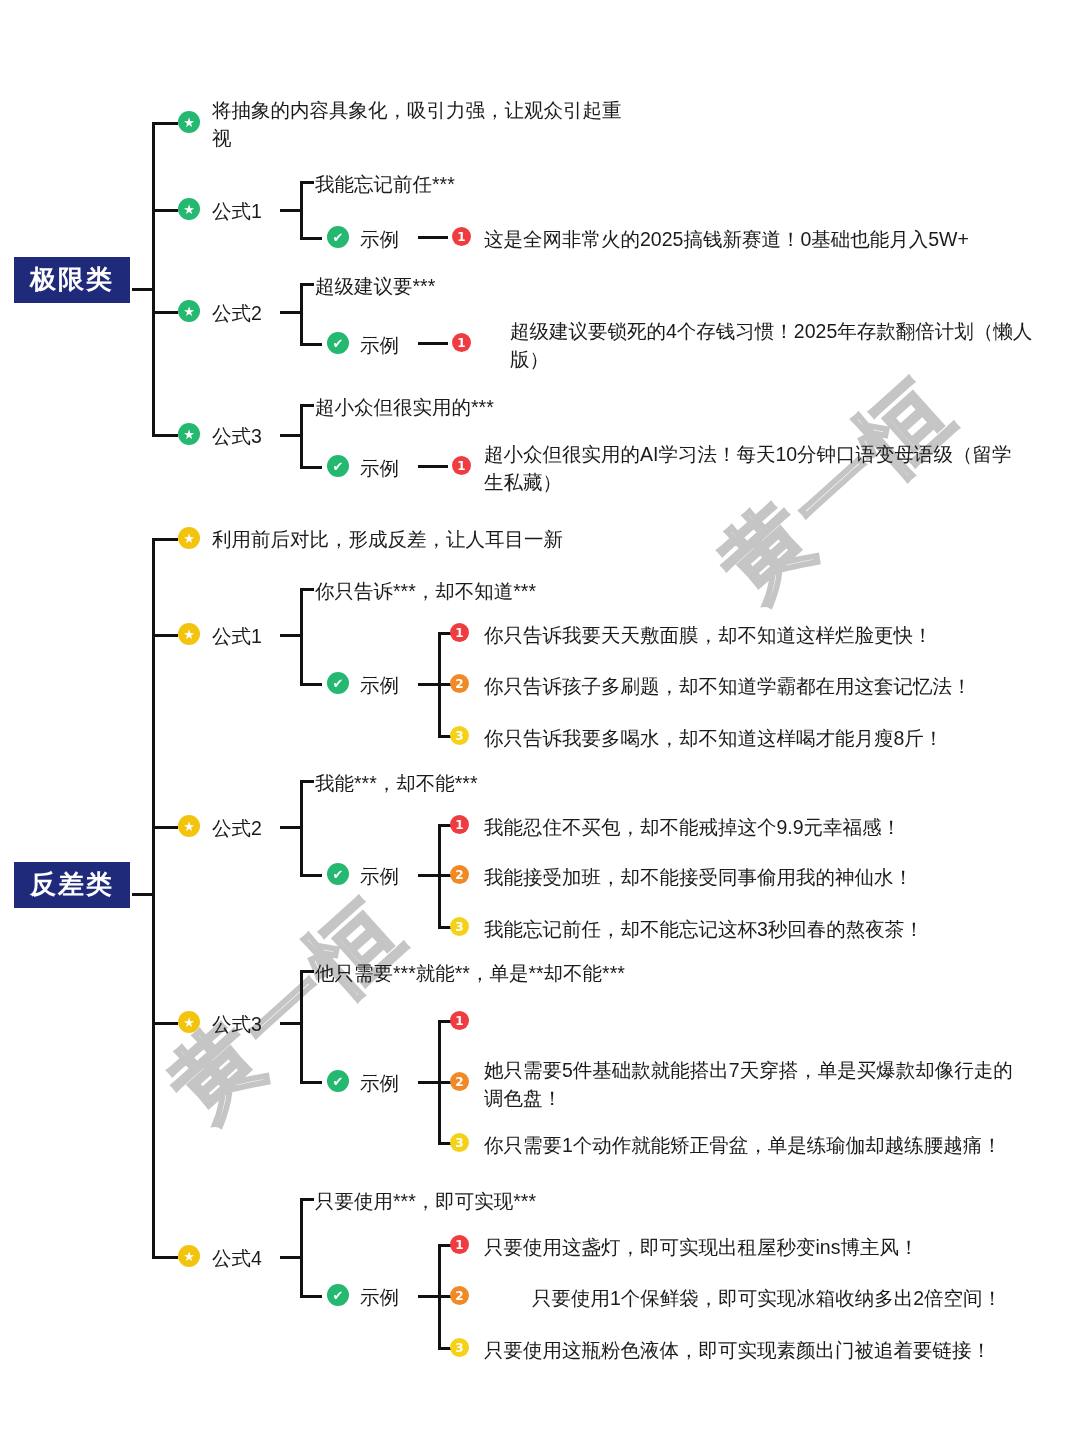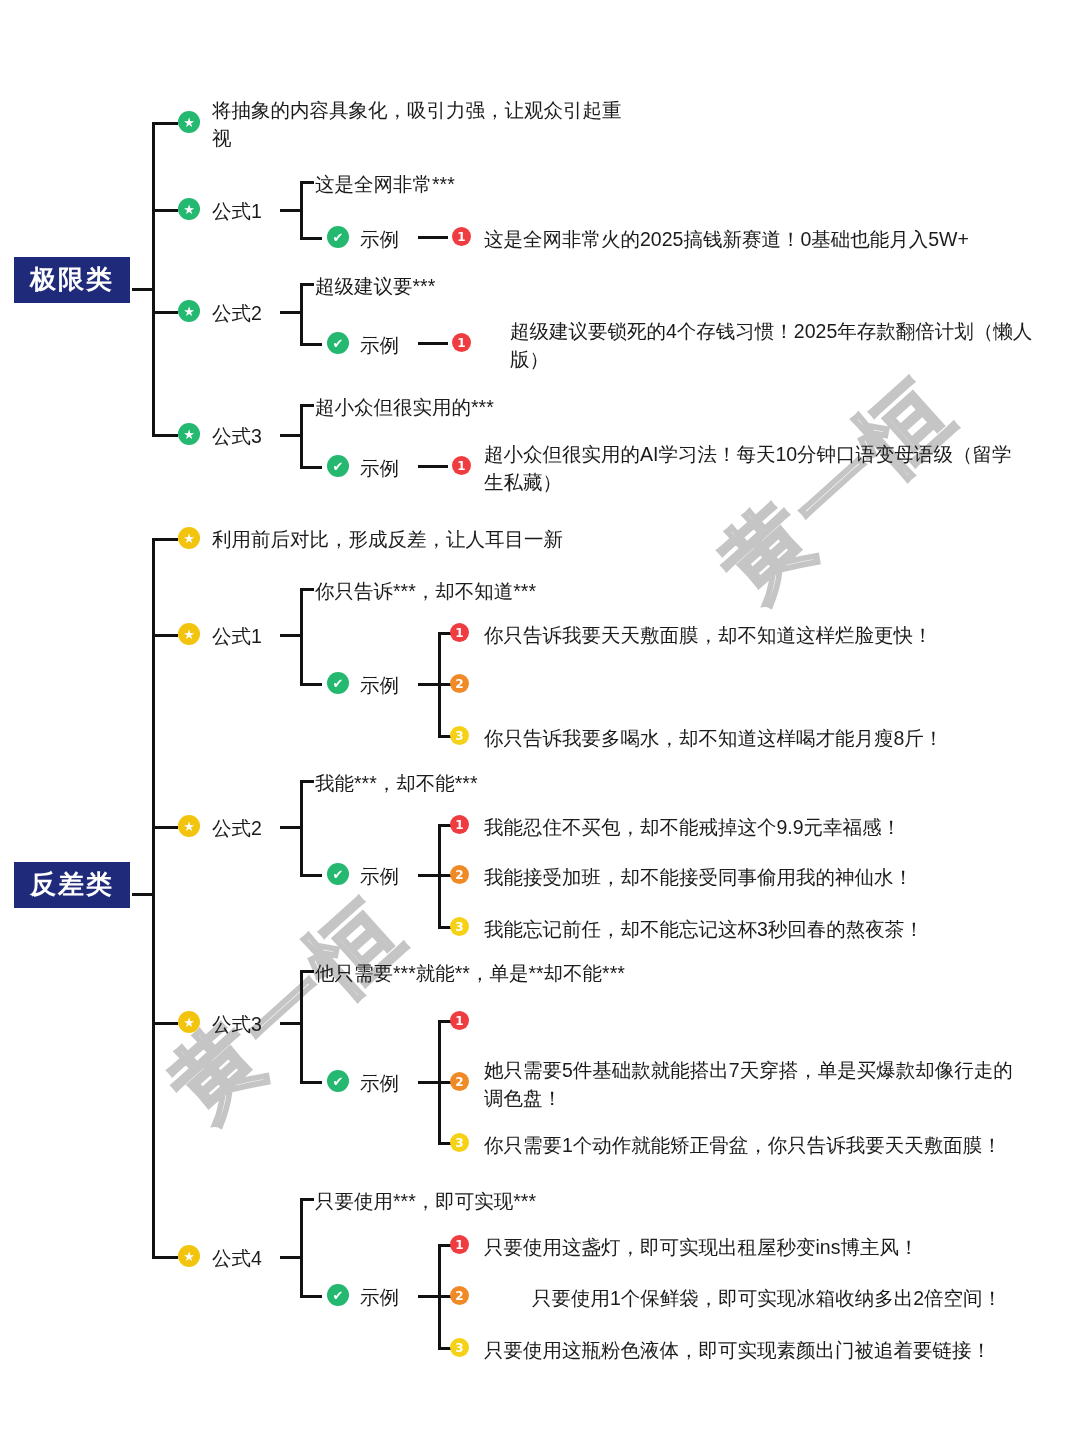--- a/index.html
+++ b/index.html
@@ -104,21 +104,21 @@
   <div class="txt" style="left:212px; top:96px; width:480px;">将抽象的内容具象化，吸引力强，让观众引起重
 视</div>
 
   <div class="ln h" style="left:152px; top:209px; width:26px;"></div>
   <div class="badge star c-green" style="left:178px; top:198px;">★</div>
   <div class="txt lbl" style="left:212px; top:197px;">公式1</div>
   <div class="ln h" style="left:280px; top:209px; width:22px;"></div>
   <div class="ln v" style="left:300px; top:181px; height:58px;"></div>
 
   <div class="ln h" style="left:300px; top:181px; width:14px;"></div>
-  <div class="txt" style="left:315px; top:170px;">这是全网非常***</div>
+  <div class="txt" style="left:315px; top:170px;">我能忘记前任***</div>
 
   <div class="ln h" style="left:300px; top:237px; width:22px;"></div>
   <div class="badge check c-green" style="left:327px; top:226px;">✔</div>
   <div class="txt" style="left:360px; top:225px;">示例</div>
   <div class="ln h" style="left:418px; top:236px; width:30px;"></div>
   <div class="badge num c-red" style="left:452px; top:227px;">1</div>
   <div class="txt" style="left:484px; top:225px; width:560px;">这是全网非常火的2025搞钱新赛道！0基础也能月入5W+</div>
 
   <div class="ln h" style="left:152px; top:311px; width:26px;"></div>
   <div class="badge star c-green" style="left:178px; top:300px;">★</div>
@@ -170,20 +170,21 @@
   <div class="txt" style="left:360px; top:671px;">示例</div>
   <div class="ln h" style="left:418px; top:683px; width:22px;"></div>
   <div class="ln v" style="left:438px; top:632px; height:103px;"></div>
 
   <div class="ln h" style="left:438px; top:632px; width:14px;"></div>
   <div class="badge num c-red" style="left:450px; top:623px;">1</div>
   <div class="txt" style="left:484px; top:621px; width:566px;">你只告诉我要天天敷面膜，却不知道这样烂脸更快！</div>
 
   <div class="ln h" style="left:438px; top:683px; width:14px;"></div>
   <div class="badge num c-orange" style="left:450px; top:674px;">2</div>
+  <div class="txt" style="left:484px; top:672px; width:566px;">你只告诉孩子多刷题，却不知道学霸都在用这套记忆法！</div>
 
   <div class="ln h" style="left:438px; top:735px; width:14px;"></div>
   <div class="badge num c-gold" style="left:450px; top:726px;">3</div>
   <div class="txt" style="left:484px; top:724px; width:566px;">你只告诉我要多喝水，却不知道这样喝才能月瘦8斤！</div>
 
   <div class="ln h" style="left:152px; top:826px; width:26px;"></div>
   <div class="badge star c-yellow" style="left:178px; top:815px;">★</div>
   <div class="txt lbl" style="left:212px; top:814px;">公式2</div>
   <div class="ln h" style="left:280px; top:826px; width:22px;"></div>
   <div class="ln v" style="left:300px; top:780px; height:96px;"></div>
@@ -217,21 +218,21 @@
   <div class="ln h" style="left:418px; top:1081px; width:22px;"></div>
   <div class="ln v" style="left:438px; top:1020px; height:122px;"></div>
   <div class="ln h" style="left:438px; top:1020px; width:14px;"></div>
   <div class="badge num c-red" style="left:450px; top:1011px;">1</div>
   <div class="ln h" style="left:438px; top:1081px; width:14px;"></div>
   <div class="badge num c-orange" style="left:450px; top:1072px;">2</div>
   <div class="txt" style="left:484px; top:1056px; width:566px;">她只需要5件基础款就能搭出7天穿搭，单是买爆款却像行走的
 调色盘！</div>
   <div class="ln h" style="left:438px; top:1142px; width:14px;"></div>
   <div class="badge num c-gold" style="left:450px; top:1133px;">3</div>
-  <div class="txt" style="left:484px; top:1131px; width:566px;">你只需要1个动作就能矫正骨盆，你只告诉我要天天敷面膜！</div>
+  <div class="txt" style="left:484px; top:1131px; width:566px;">你只需要1个动作就能矫正骨盆，单是练瑜伽却越练腰越痛！</div>
 
   <div class="ln h" style="left:152px; top:1256px; width:26px;"></div>
   <div class="badge star c-yellow" style="left:178px; top:1245px;">★</div>
   <div class="txt lbl" style="left:212px; top:1244px;">公式4</div>
   <div class="ln h" style="left:280px; top:1256px; width:22px;"></div>
   <div class="ln v" style="left:300px; top:1198px; height:99px;"></div>
   <div class="ln h" style="left:300px; top:1198px; width:14px;"></div>
   <div class="txt" style="left:315px; top:1187px;">只要使用***，即可实现***</div>
   <div class="ln h" style="left:300px; top:1295px; width:22px;"></div>
   <div class="badge check c-green" style="left:327px; top:1284px;">✔</div>

